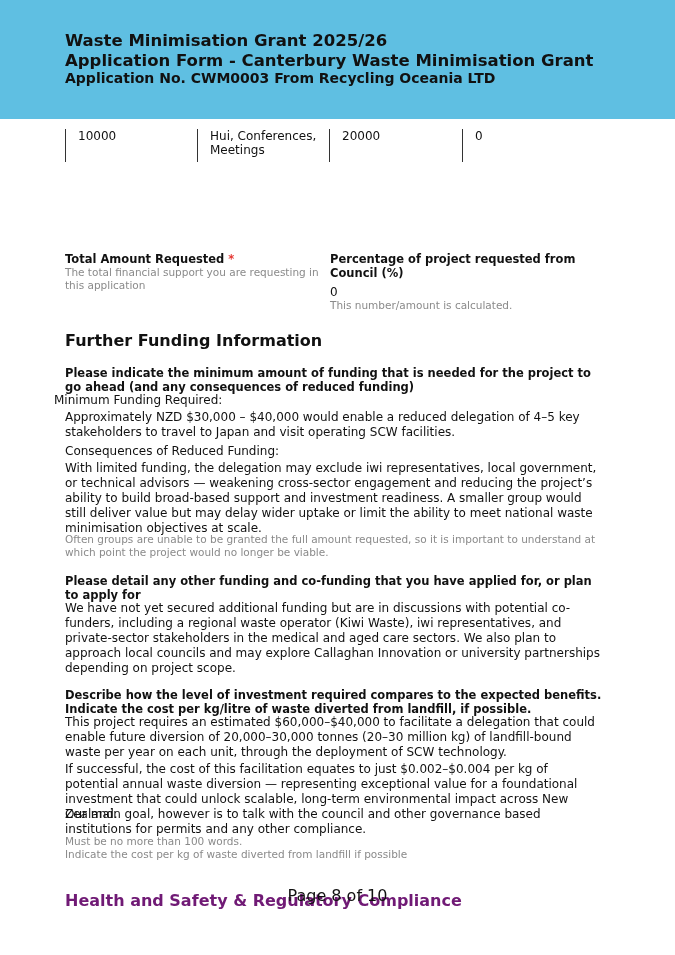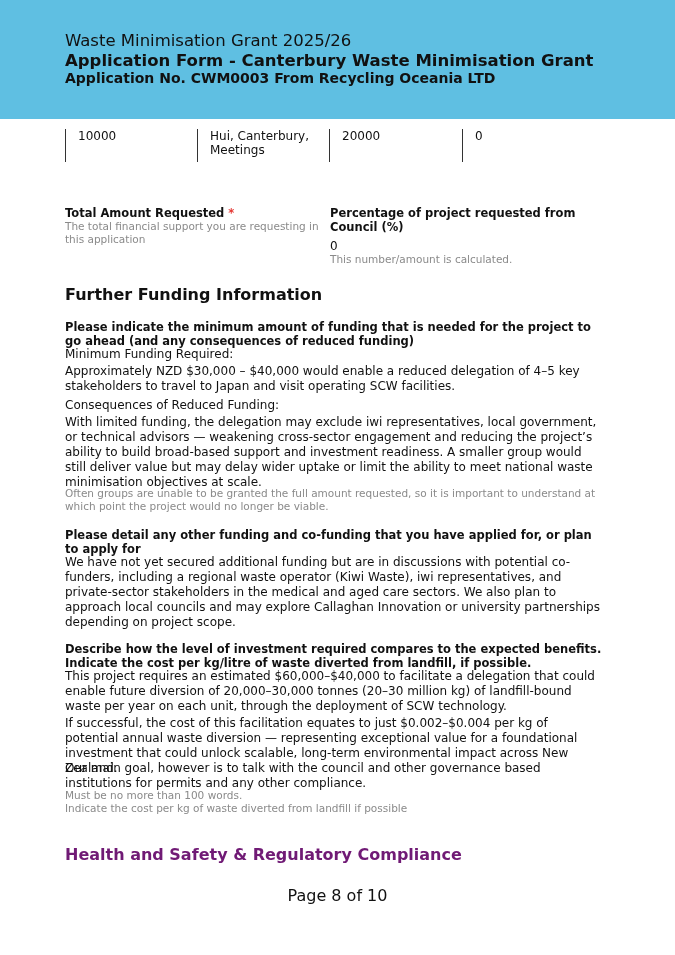--- a/index.html
+++ b/index.html
@@ -1,24 +1,24 @@
 <!DOCTYPE html>
 <html><head>
 <meta charset="utf-8">
 <style>
   html, body { margin: 0; padding: 0; background: #ffffff; }
   body { width: 675px; height: 955px; position: relative; overflow: hidden; font-family: "DejaVu Sans", sans-serif; color: #111; }
   .header { position: absolute; left: 0; top: 0; width: 675px; height: 119px; background: #5fbfe2; }
-  .header .t1 { position: absolute; left: 65px; top: 31px; font-size: 16.5px; font-weight: normal; line-height: 20px; white-space: nowrap; }
+  .header .t1 { position: absolute; left: 65px; top: 31px; font-size: 16.5px; font-weight: bold; line-height: 20px; white-space: nowrap; }
   .header .t2 { position: absolute; left: 65px; top: 51px; font-size: 16.5px; font-weight: bold; line-height: 20px; white-space: nowrap; }
   .header .t3 { position: absolute; left: 65px; top: 70px; font-size: 14px; font-weight: bold; line-height: 17px; white-space: nowrap; }
   .header .t4 { position: absolute; left: 65px; top: 87px; font-size: 10.5px; font-family: "Liberation Sans", sans-serif; line-height: 13px; white-space: nowrap; }
 
   .cell { position: absolute; top: 129px; height: 33px; border-left: 1px solid #333; padding-left: 12px; font-size: 12px; line-height: 14px; }
-  .abs { position: absolute; }
+  .abs { position: absolute; margin-top: 46px; }
   .lbl { font-size: 11.5px; font-weight: bold; line-height: 14px; }
   .val { font-size: 12px; line-height: 14px; }
   .help { font-size: 10.5px; color: #8a8a8a; line-height: 13px; }
   .req { color: #e53935; }
   .h2 { font-size: 16px; font-weight: bold; line-height: 20px; }
   .q { font-size: 11.5px; font-weight: bold; line-height: 14px; width: 540px; }
   .p { font-size: 12px; line-height: 15px; width: 535px; }
   .h2b { font-size: 16px; font-weight: bold; color: #701a75; line-height: 20px; white-space: nowrap; }
   .footer { position: absolute; left: 0; width: 675px; top: 888px; text-align: center; font-size: 16px; line-height: 15px; }
 </style>
@@ -26,40 +26,40 @@
 <body>
 
 <div class="header">
   <div class="t1">Waste Minimisation Grant 2025/26</div>
   <div class="t2">Application Form - Canterbury Waste Minimisation Grant</div>
   <div class="t3">Application No. CWM0003 From Recycling Oceania LTD</div>
 </div>
 
 <div>
   <div class="cell" style="left:65px;width:125px;">10000</div>
-  <div class="cell" style="left:197px;width:125px;">Hui, Canterbury, Meetings</div>
+  <div class="cell" style="left:197px;width:125px;">Hui, Conferences, Meetings</div>
   <div class="cell" style="left:329px;width:125px;">20000</div>
   <div class="cell" style="left:462px;width:125px;">0</div>
 </div>
 
 <div class="abs" style="left:65px;top:206px;width:255px;">
   <div class="lbl"><span>Total Amount Requested</span> <span class="req">*</span></div>
   <div class="help">The total financial support you are requesting in this application</div>
 </div>
 
 <div class="abs" style="left:330px;top:206px;width:270px;">
   <div class="lbl">Percentage of project requested from Council (%)</div>
   <div class="val" style="margin-top:5px;">0</div>
   <div class="help">This number/amount is calculated.</div>
 </div>
 
 <div class="abs h2" style="left:65px;top:285px;">Further Funding Information</div>
 
 <div class="abs q" style="left:65px;top:320px;">Please indicate the minimum amount of funding that is needed for the project to go ahead (and any consequences of reduced funding)</div>
-<div class="abs p" style="left:65px;top:347px;">Minimum Funding Required:</div>
+<div class="abs p" style="left:54px;top:347px;">Minimum Funding Required:</div>
 <div class="abs p" style="left:65px;top:364px;">Approximately NZD $30,000 – $40,000 would enable a reduced delegation of 4–5 key stakeholders to travel to Japan and visit operating SCW facilities.</div>
 <div class="abs p" style="left:65px;top:398px;">Consequences of Reduced Funding:</div>
 <div class="abs p" style="left:65px;top:415px;">With limited funding, the delegation may exclude iwi representatives, local government, or technical advisors — weakening cross-sector engagement and reducing the project’s ability to build broad-based support and investment readiness. A smaller group would still deliver value but may delay wider uptake or limit the ability to meet national waste minimisation objectives at scale.</div>
 <div class="abs help" style="left:65px;top:487px;width:535px;">Often groups are unable to be granted the full amount requested, so it is important to understand at which point the project would no longer be viable.</div>
 
 <div class="abs q" style="left:65px;top:528px;">Please detail any other funding and co-funding that you have applied for, or plan to apply for</div>
 <div class="abs p" style="left:65px;top:555px;">We have not yet secured additional funding but are in discussions with potential co-funders, including a regional waste operator (Kiwi Waste), iwi representatives, and private-sector stakeholders in the medical and aged care sectors. We also plan to approach local councils and may explore Callaghan Innovation or university partnerships depending on project scope.</div>
 
 <div class="abs q" style="left:65px;top:642px;">Describe how the level of investment required compares to the expected benefits. Indicate the cost per kg/litre of waste diverted from landfill, if possible.</div>
 <div class="abs p" style="left:65px;top:669px;">This project requires an estimated $60,000–$40,000 to facilitate a delegation that could enable future diversion of 20,000–30,000 tonnes (20–30 million kg) of landfill-bound waste per year on each unit, through the deployment of SCW technology.</div>

